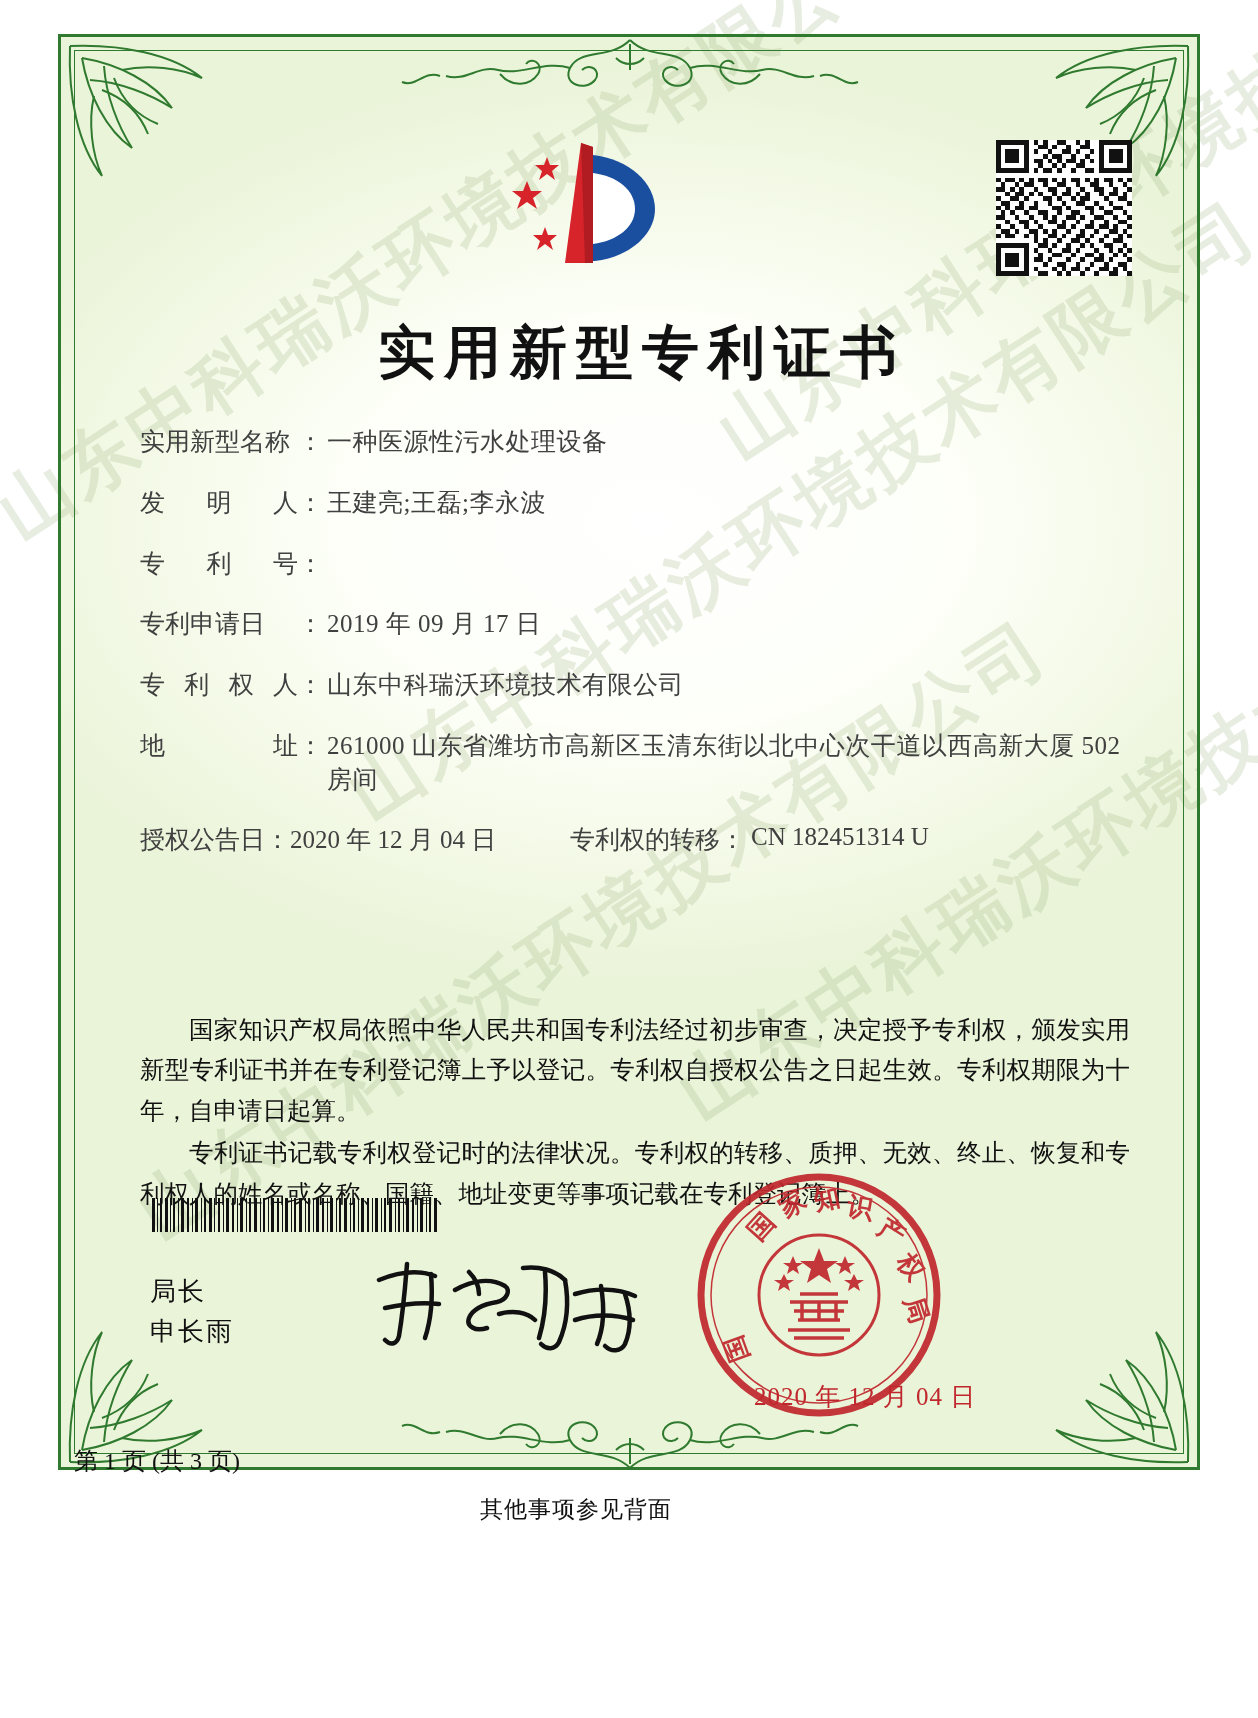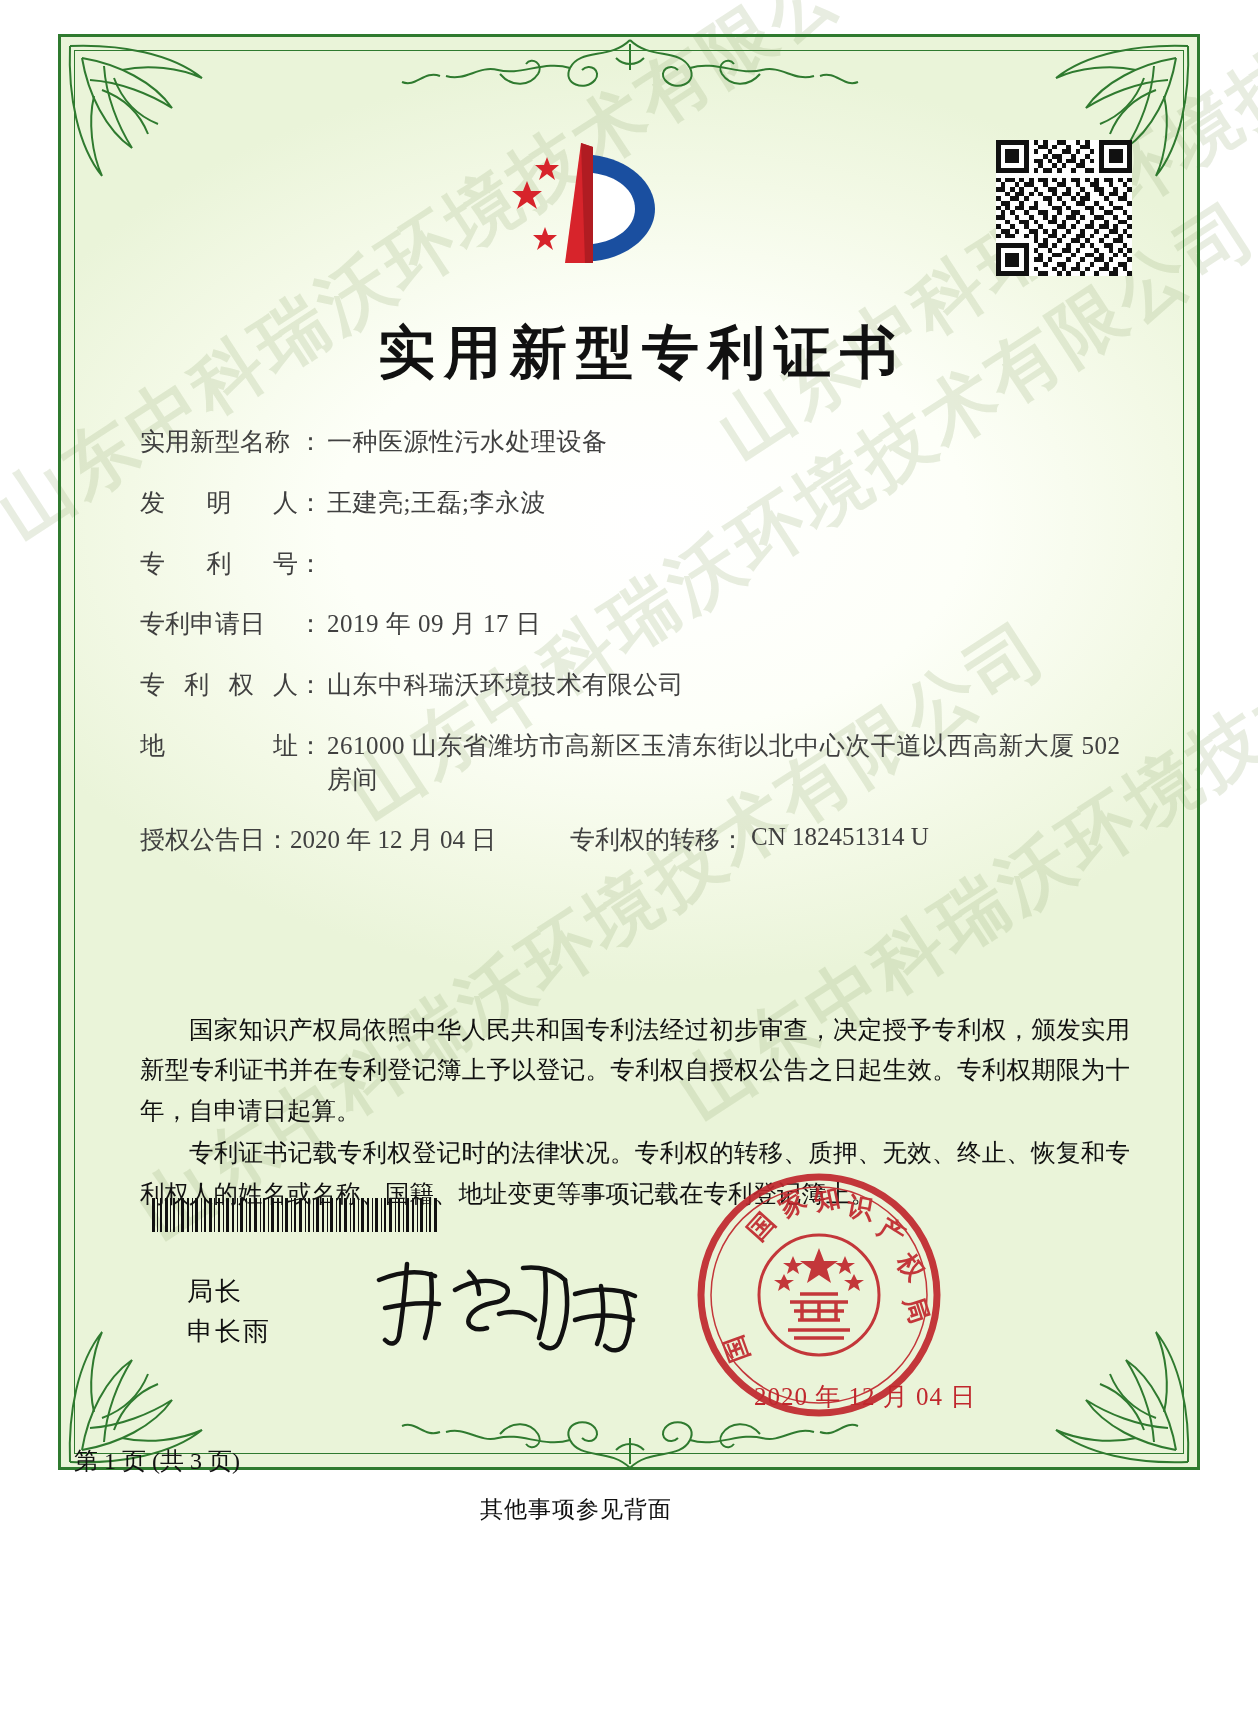--- a/index.html
+++ b/index.html
@@ -163,21 +163,20 @@
     height: 34px;
   }
   .sign-block {
     position: absolute;
     left: 76px;
     top: 1222px;
     font-size: 26px;
     line-height: 1.55;
     color: #111;
     letter-spacing: 2px;
-    margin-left: 37px;
   }
   .signature {
     position: absolute;
     left: 295px;
     top: 1200px;
     width: 290px;
     height: 105px;
   }
   .seal {
     position: absolute;

